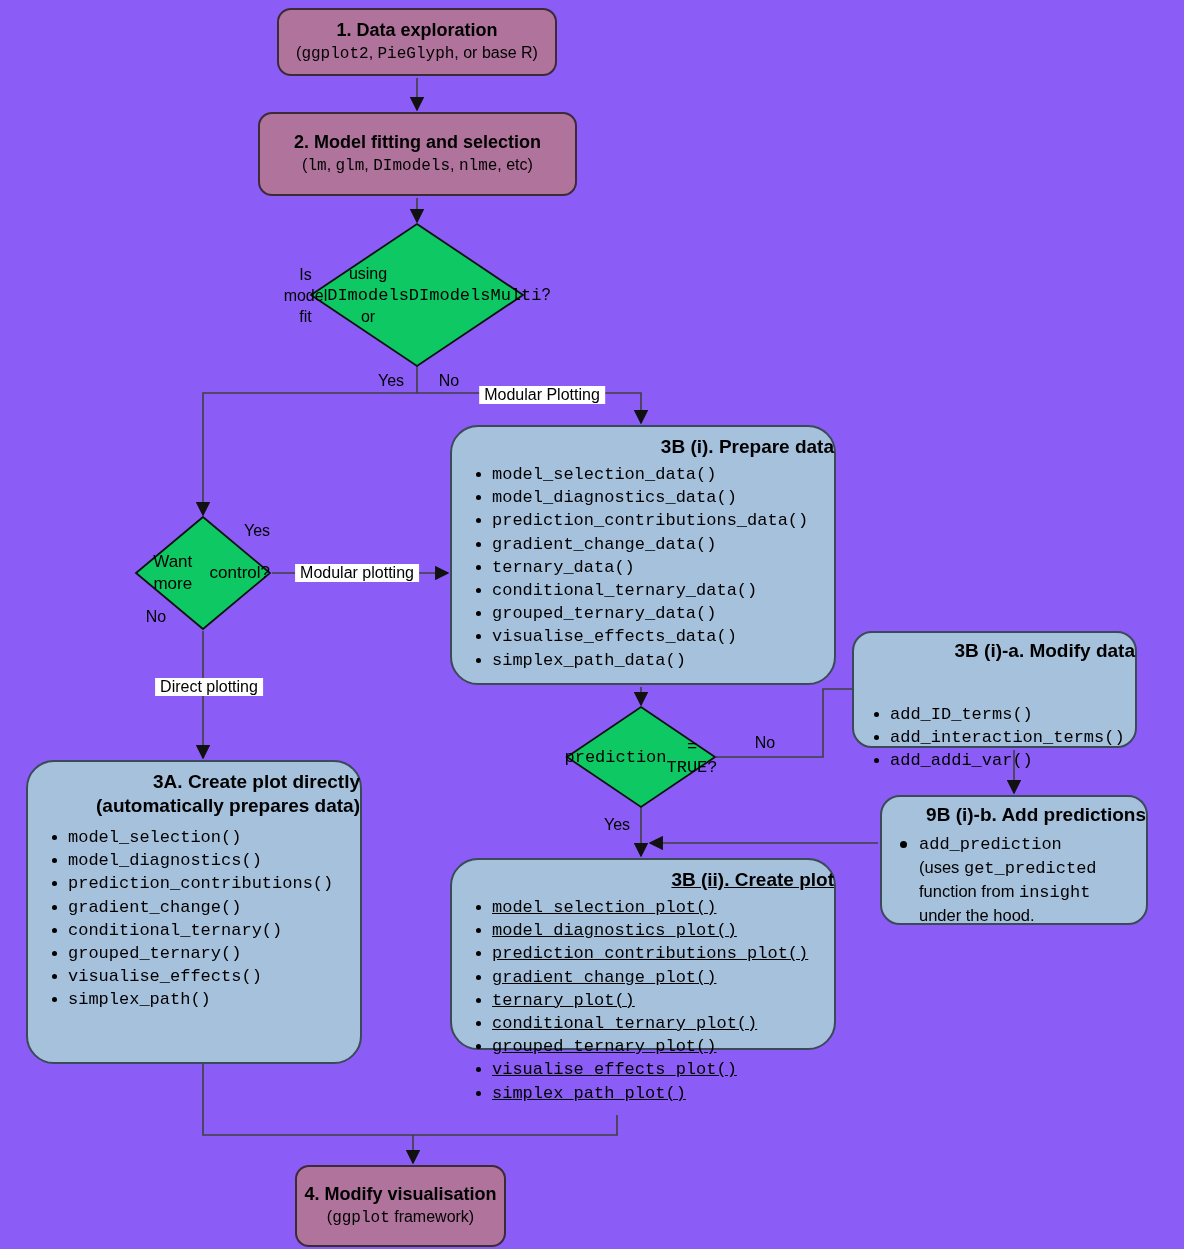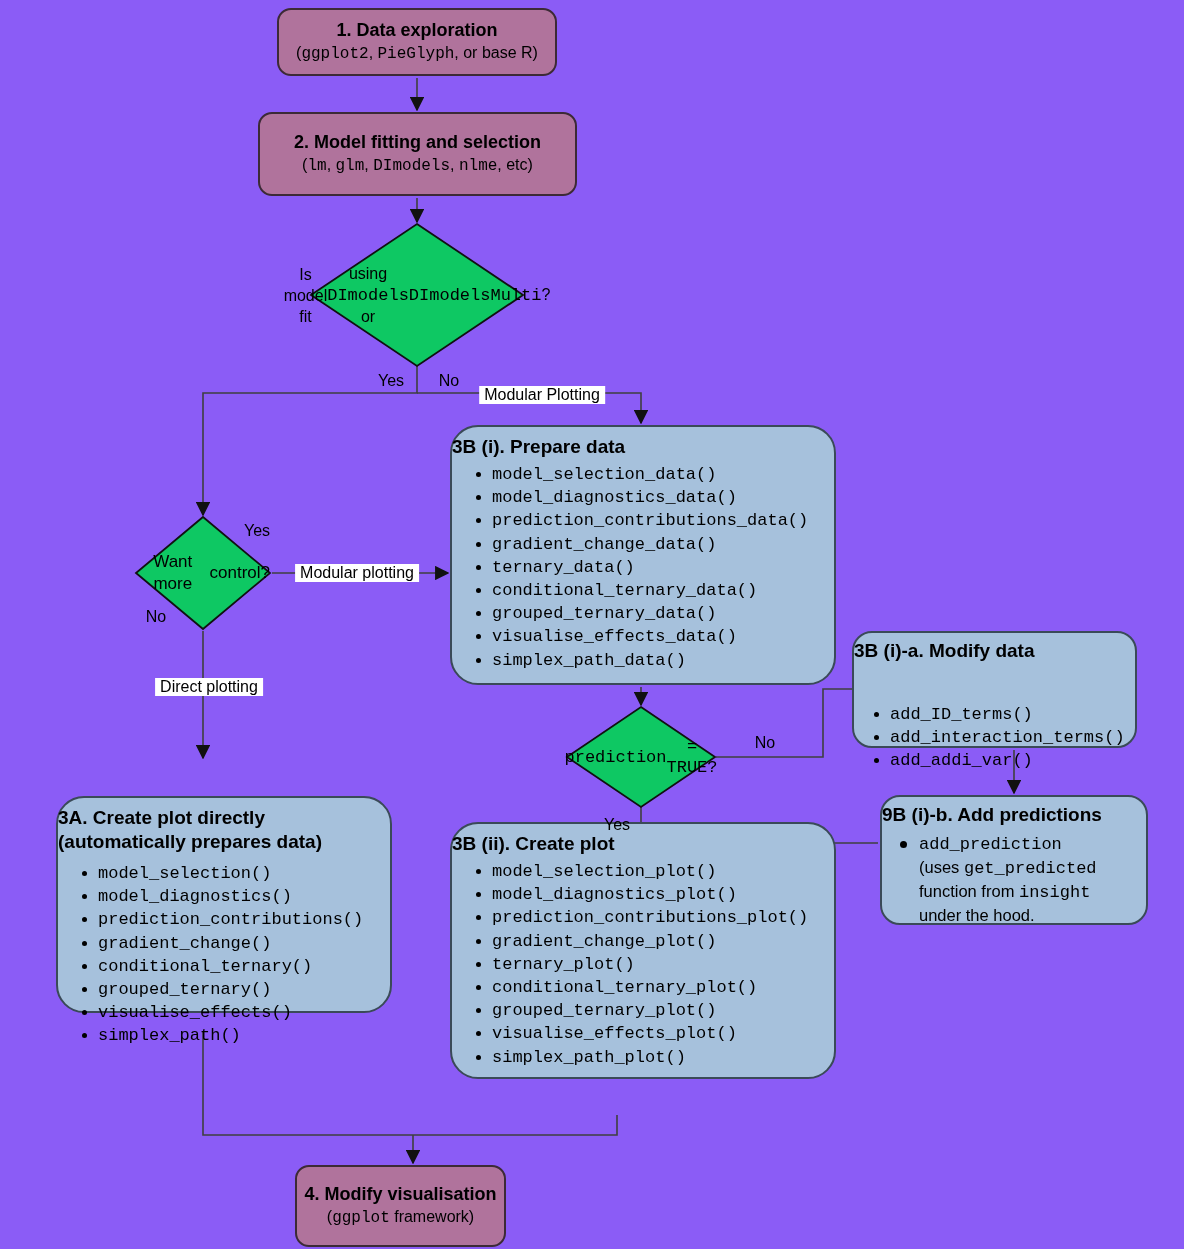--- a/index.html
+++ b/index.html
@@ -7,21 +7,21 @@
     position:relative;width:1184px;height:1249px;background:#8b5cf6;
     font-family:"Liberation Sans",sans-serif;color:#000;overflow:hidden;padding-left:7px;
   }
   #edges{position:absolute;left:0;top:0;z-index:1;}
   .node{position:absolute;box-sizing:border-box;z-index:2;display:flex;flex-direction:column;}
   .purple{background:#b0739c;border:2px solid #3c2a36;border-radius:14px;align-items:center;justify-content:center;}
   .blue{background:#a6c1dc;border:2px solid #3a4a58;}
   .r28{border-radius:28px;}
   .r20{border-radius:20px;}
   .title{font-weight:bold;font-size:18px;line-height:23px;text-align:center;}
-  .btitle{font-weight:bold;font-size:19px;line-height:24px;text-align:left;margin-top:8px;}
+  .btitle{font-weight:bold;font-size:19px;line-height:24px;text-align:right;margin-top:8px;}
   .sub{font-size:16px;line-height:21px;text-align:center;}
   .mono{font-family:"Liberation Mono",monospace;}
   ul.fn-list{
     list-style:disc;margin:8px 0 0 0;padding-left:40px;
     font-family:"Liberation Mono",monospace;font-size:17px;line-height:23.2px;
   }
   ul.tight{padding-left:36px;}
   .dtext{
     position:absolute;z-index:2;display:flex;
     justify-content:center;align-items:center;text-align:center;
@@ -98,21 +98,21 @@
   <div class="dtext d2size" style="left:136px;top:517px;width:134px;height:112px;">
     <div>Want more</div>
     <div>control?</div>
   </div>
 
   <div class="dtext" style="left:567px;top:707px;width:148px;height:100px;">
     <div class="mono">prediction</div>
     <div class="mono">= TRUE?</div>
   </div>
 
-  <div class="node blue r28" style="left:56px;top:760px;width:336px;height:217px;margin-top:36px;">
+  <div class="node blue r28" style="left:26px;top:760px;width:336px;height:304px;">
     <div class="btitle">3A. Create plot directly</div>
     <div class="btitle" style="margin-top:0;">(automatically prepares data)</div>
     <ul class="fn-list">
         <li>model_selection()</li>
         <li>model_diagnostics()</li>
         <li>prediction_contributions()</li>
         <li>gradient_change()</li>
         <li>conditional_ternary()</li>
         <li>grouped_ternary()</li>
         <li>visualise_effects()</li>
@@ -150,21 +150,21 @@
       <span class="dot"></span>
       <div>
         <span class="mono">add_prediction</span><br>
         <span class="sans">(uses </span><span class="mono">get_predicted</span><br>
         <span class="sans">function from </span><span class="mono">insight</span><br>
         <span class="sans">under the hood.</span>
       </div>
     </div>
   </div>
 
-  <div class="node blue r28" style="left:450px;top:822px;width:386px;height:257px;">
+  <div class="node blue r28" style="left:450px;top:858px;width:386px;height:192px;text-decoration:underline;">
     <div class="btitle">3B (ii). Create plot</div>
     <ul class="fn-list" style="margin-top:4px;">
         <li>model_selection_plot()</li>
         <li>model_diagnostics_plot()</li>
         <li>prediction_contributions_plot()</li>
         <li>gradient_change_plot()</li>
         <li>ternary_plot()</li>
         <li>conditional_ternary_plot()</li>
         <li>grouped_ternary_plot()</li>
         <li>visualise_effects_plot()</li>

